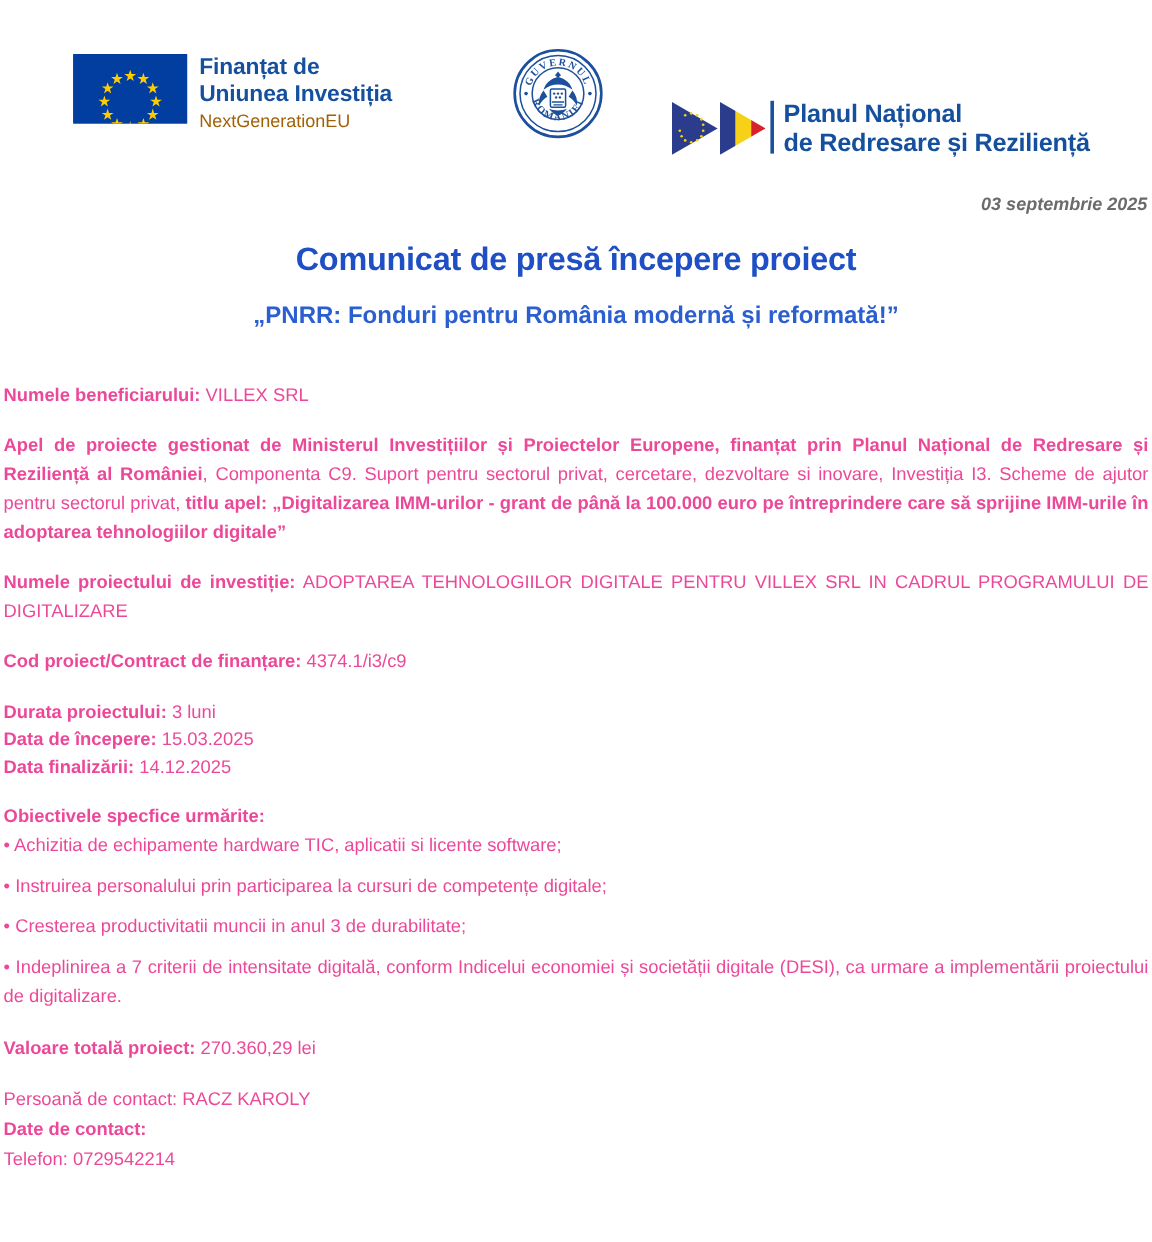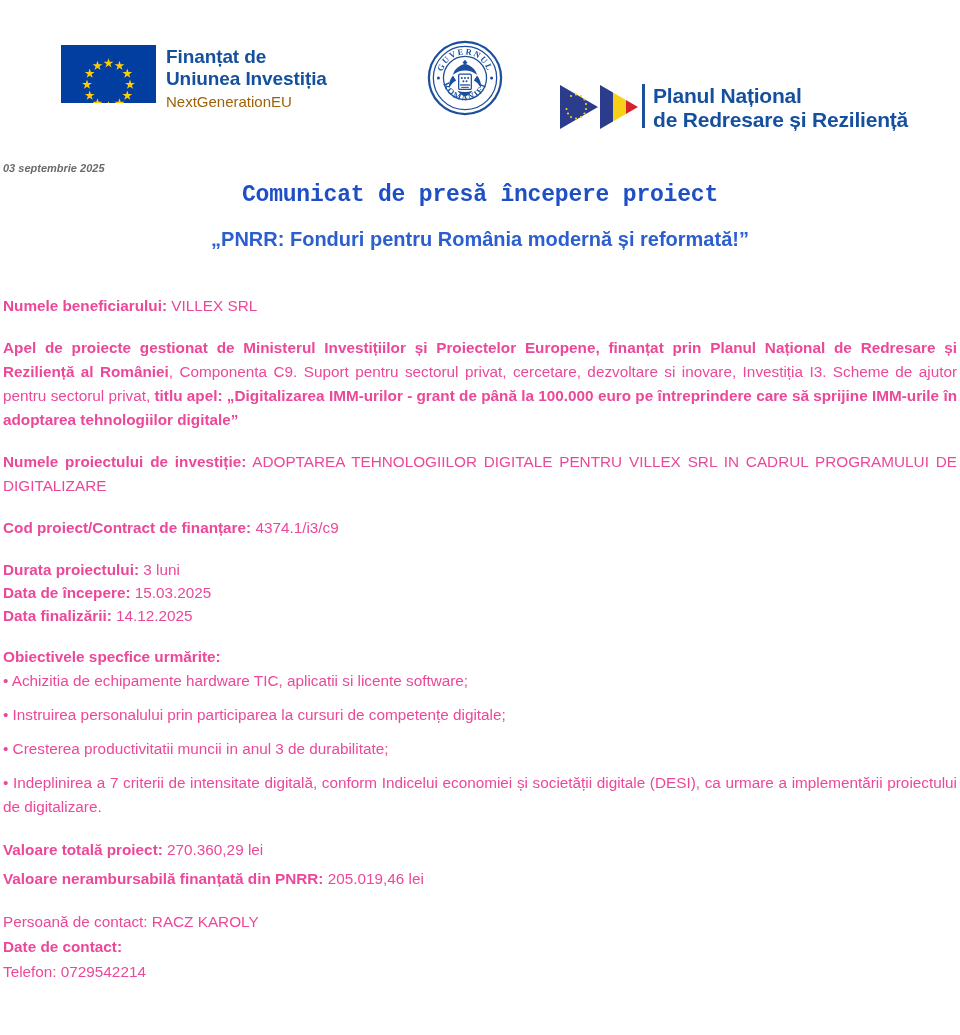--- a/index.html
+++ b/index.html
@@ -109,38 +109,38 @@
     font-weight: bold;
     font-size: 21px;
     line-height: 24px;
     color: #15509e;
     white-space: nowrap;
     letter-spacing: -0.2px;
   }
 
   
   .doc-date {
-    text-align: left;
+    text-align: right;
     font-family: "Liberation Sans", sans-serif;
     font-style: italic;
     font-weight: bold;
-    font-size: 11px;
+    font-size: 15px;
     color: #6b6b6b;
     margin-top: 22px;
     padding-right: 1px;
   }
 
   
   .doc-title {
     text-align: center;
-    font-family: Liberation Mono, monospace;
-    font-weight: bold;
-    font-size: 23px;
+    font-family: Liberation Sans, sans-serif;
+    font-weight: bold;
+    font-size: 27px;
     color: #1f4fc4;
-    margin-top: 8px;
+    margin-top: 22px;
     letter-spacing: -0.2px;
   }
   .doc-subtitle {
     text-align: center;
     font-family: "Liberation Sans", sans-serif;
     font-weight: bold;
     font-size: 20px;
     color: #2b5fd0;
     margin-top: 20px;
   }
@@ -338,23 +338,20 @@
       <p>• Cresterea productivitatii muncii in anul 3 de durabilitate;</p>
       <p class="last">• Indeplinirea a 7 criterii de intensitate digitală, conform Indicelui economiei și societății digitale (DESI), ca urmare a implementării proiectului de digitalizare.</p>
     </div>
 
     <div class="block-gap"></div>
 
     <div class="values">
       <p>
         <b>Valoare totală proiect:</b><span> 270.360,29 lei</span>
       </p>
-      <p>
-        <b>Valoare nerambursabilă finanțată din PNRR:</b><span> 205.019,46 lei</span>
-      </p>
     </div>
 
     <div class="block-gap-sm"></div>
 
     <div class="contact">
       <p>
         <span>Persoană de contact:</span><span> RACZ KAROLY</span>
       </p>
       <p>
         <b>Date de contact:</b>

